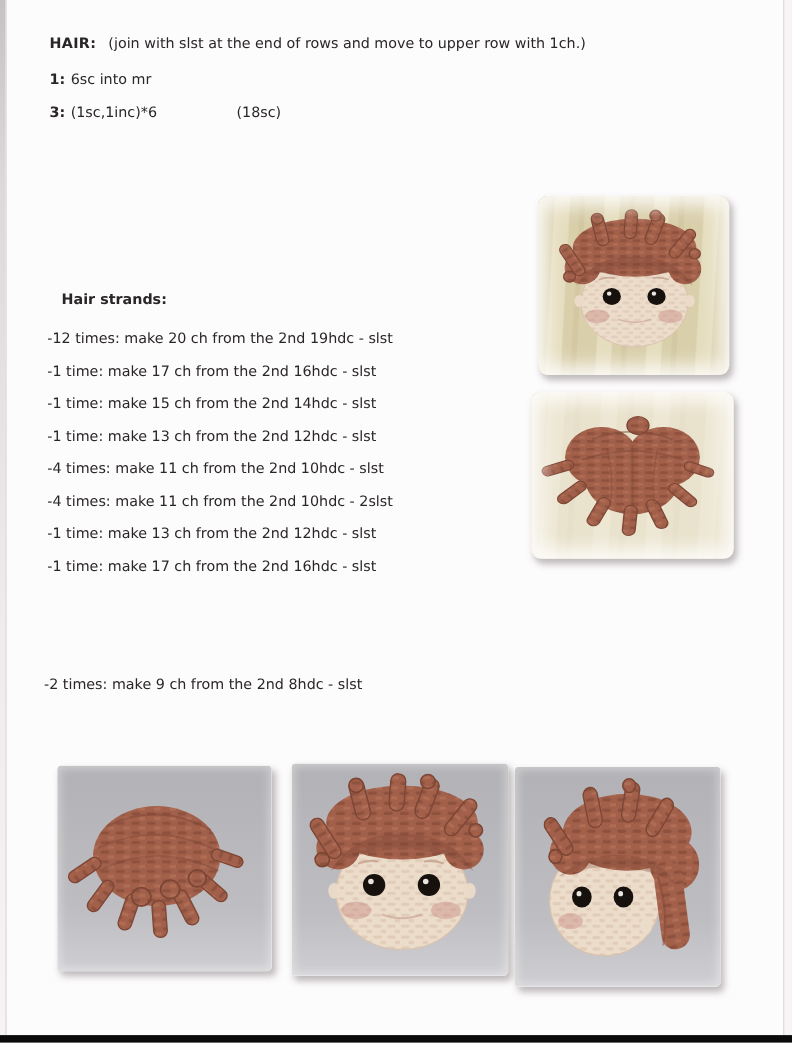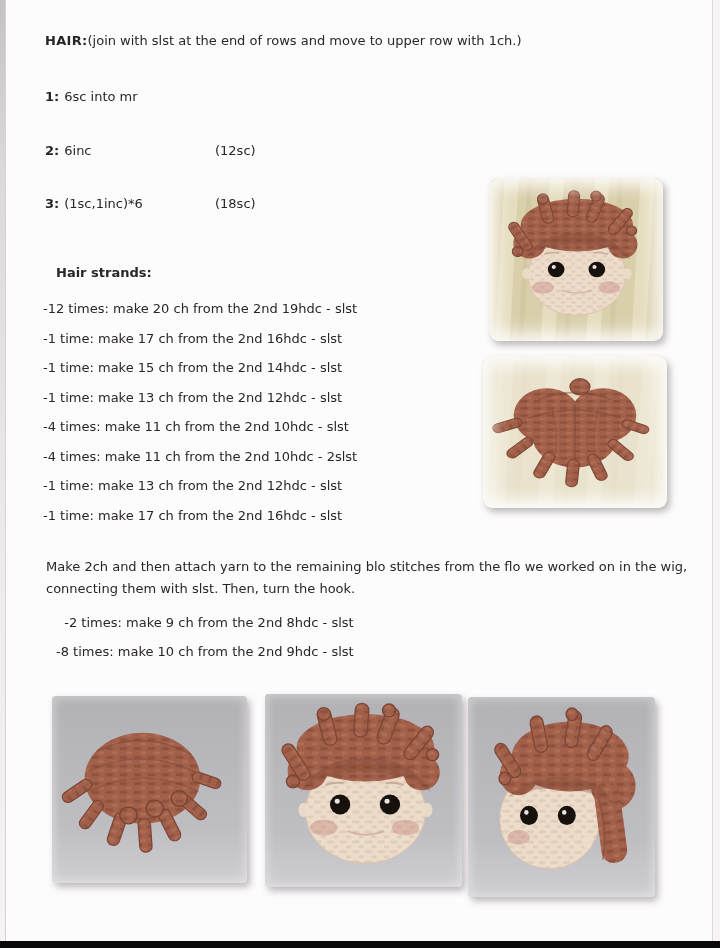--- a/index.html
+++ b/index.html
@@ -15,30 +15,30 @@
   .edge-left{position:absolute;left:0;top:0;width:5px;height:941px;
      background:linear-gradient(180deg,#c6c2c3 0%,#ddd8d9 18%,#efeaec 60%,#f7f3f4 100%);
      border-right:1px solid #d8d2d3;}
   .edge-right{position:absolute;right:0;top:0;width:7px;height:941px;background:#f8f4f5;
      border-left:1px solid #ddd8d9;}
   .bottom-bar{position:absolute;left:0;bottom:0;width:720px;height:7px;background:var(--bottom-bar);}
 
   .txt{position:absolute;font-size:13px;white-space:nowrap;}
   .hair-header{left:45px;top:33px;}
   .hair-header .lbl{font-weight:bold;letter-spacing:.3px;text-align:right;}
-  .hair-header .note{margin-left:0;}
+  .hair-header .note{margin-left:11px;}
   .rows{left:45px;top:58px;}
-  .row{position:relative;height:29.5px;line-height:29.5px;width:400px;margin-top:24px;}
+  .row{position:relative;height:29.5px;line-height:29.5px;width:400px;}
   .row .num{font-weight:bold;margin-right:5px;}
   .row .count{position:absolute;left:170px;top:0;}
   .strands-label{left:56px;top:265px;font-weight:bold;}
   .strand-lines{left:43px;top:294px;}
   .strand-lines .line{height:29.5px;line-height:29.5px;}
   .attach-para{left:46px;top:556px;width:648px;white-space:normal;line-height:22px;}
-  .attach-lines{left:56px;top:609px;text-align:right;}
+  .attach-lines{left:40px;top:609px;}
   .attach-lines .line{height:28.5px;line-height:28.5px;}
 
   .photo{position:absolute;overflow:hidden;box-shadow:3px 4px 7px rgba(110,100,104,.45);}
   .photo svg{display:block;width:100%;height:100%;}
   .photo::after{content:'';position:absolute;inset:0;border-radius:inherit;pointer-events:none;}
   .photo.wood{border-radius:9px;}
   .photo.wood::after{box-shadow:inset 0 0 16px 9px rgba(255,255,255,.85);}
   .photo.gray{border-radius:4px;}
   .photo.gray::after{box-shadow:inset 0 0 8px 3px rgba(255,255,255,.35);}
   .photo-front-wood{left:489px;top:178px;width:174px;height:163px;}
@@ -168,45 +168,40 @@
 
   <div class="txt hair-header">
     <span class="lbl">HAIR:</span><span class="note">(join with slst at the end of rows and move to upper row with 1ch.)</span>
   </div>
 
   <div class="txt rows">
     <div class="row">
       <span class="num">1:</span><span class="instr">6sc into mr</span><span class="count"></span>
     </div>
     <div class="row">
-      <span class="num">2:</span><span class="instr">6inc</span><span class="count">(12sc)</span>
-    </div>
-    <div class="row">
       <span class="num">3:</span><span class="instr">(1sc,1inc)*6</span><span class="count">(18sc)</span>
     </div>
   </div>
 
   <div class="txt strands-label">Hair strands:</div>
 
   <div class="txt strand-lines">
     <div class="line">-12 times: make 20 ch from the 2nd 19hdc - slst</div>
     <div class="line">-1 time: make 17 ch from the 2nd 16hdc - slst</div>
     <div class="line">-1 time: make 15 ch from the 2nd 14hdc - slst</div>
     <div class="line">-1 time: make 13 ch from the 2nd 12hdc - slst</div>
     <div class="line">-4 times: make 11 ch from the 2nd 10hdc - slst</div>
     <div class="line">-4 times: make 11 ch from the 2nd 10hdc - 2slst</div>
     <div class="line">-1 time: make 13 ch from the 2nd 12hdc - slst</div>
     <div class="line">-1 time: make 17 ch from the 2nd 16hdc - slst</div>
   </div>
 
-  <div class="txt attach-para">Make 2ch and then attach yarn to the remaining blo stitches from the flo we worked on in the wig, connecting them with slst. Then, turn the hook.</div>
 
   <div class="txt attach-lines">
     <div class="line">-2 times: make 9 ch from the 2nd 8hdc - slst</div>
-    <div class="line">-8 times: make 10 ch from the 2nd 9hdc - slst</div>
   </div>
 
   <figure class="photo wood photo-front-wood" style="margin:0">
     <svg viewBox="0 0 100 100" preserveAspectRatio="none">
       <rect width="100" height="100" fill="url(#p-wood)"></rect>
       <use href="#g-front" xlink:href="#g-front" transform="translate(8,6) scale(0.85)"></use>
     </svg>
   </figure>
 
   <figure class="photo wood photo-wigback-wood" style="margin:0">

